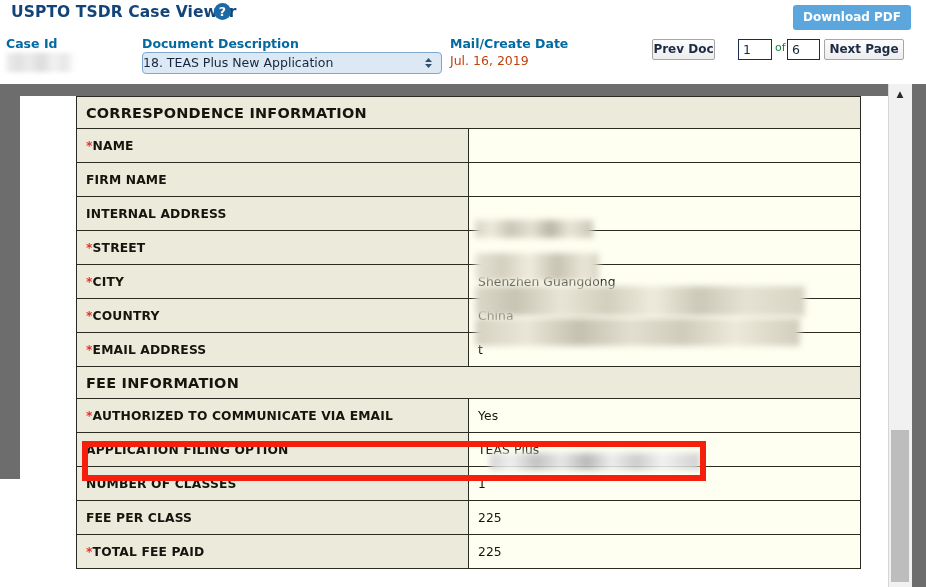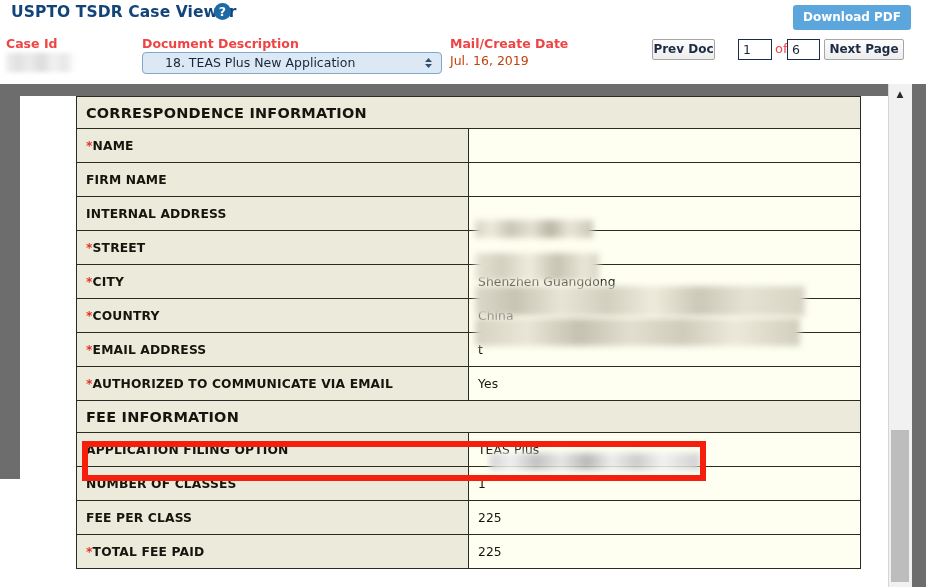--- a/index.html
+++ b/index.html
@@ -29,39 +29,39 @@
 
   #download-pdf{
     position:absolute;left:793px;top:5px;width:118px;height:25px;
     background:#5ba7dd;border:none;border-radius:3px;
     color:#ffffff;font-size:12px;font-weight:bold;
     font-family:"DejaVu Sans","Liberation Sans",sans-serif;
     cursor:pointer;text-align:center;line-height:25px;
   }
 
   .field-label{
-    position:absolute;font-size:12.5px;font-weight:bold;color:#ef4444;
+    position:absolute;font-size:12.5px;font-weight:bold;color:#0369a1;
     white-space:nowrap;
   }
   #case-id-label{left:6px;top:36px;}
   #doc-desc-label{left:142px;top:36px;}
   #mail-date-label{left:450px;top:36px;}
 
   #case-id-value{
     position:absolute;left:6px;top:53px;width:68px;height:19px;
     background:linear-gradient(90deg,#efefef 0%,#e0e0e0 18%,#ececec 34%,#dcdcdc 52%,#f2f2f2 70%,#e7e7e7 86%,#fafafa 100%);
     filter:blur(2px);
   }
 
   #doc-desc-select{
     position:absolute;left:142px;top:52px;width:300px;height:22px;
     background:#dce9f5;border:1px solid #7fa8cf;border-radius:4px;
     font-family:"DejaVu Sans","Liberation Sans",sans-serif;
     font-size:12.5px;color:#16263d;
-    padding-left:22px;line-height:20px;box-sizing:border-box;
+    padding-left:0;line-height:20px;box-sizing:border-box;
     cursor:pointer;white-space:nowrap;overflow:hidden;
   }
   #doc-desc-caret{
     position:absolute;left:424px;top:56px;width:9px;height:14px;
     color:#35506e;font-size:9px;line-height:7px;pointer-events:none;text-align:center;
   }
 
   #mail-date-value{
     position:absolute;left:450px;top:53px;
     font-size:12.5px;color:#c2410c;white-space:nowrap;
@@ -80,21 +80,21 @@
   .nav-input{
     position:absolute;top:39px;height:21px;
     border:1px solid #1b2c52;background:#fff;
     font-family:"DejaVu Sans","Liberation Sans",sans-serif;
     font-size:12.5px;color:#16263d;
     padding:0 0 0 4px;box-sizing:border-box;line-height:19px;
   }
   #page-current-input{left:738px;width:34px;}
   #page-total-input{left:787px;width:33px;}
   #page-of-label{
-    position:absolute;left:775px;top:41px;font-size:13px;color:#ef4444;
+    position:absolute;left:775px;top:41px;font-size:11px;color:#15803d;
   }
 
   
   #doc-viewer{
     position:absolute;left:0;top:84px;width:926px;height:395px;
     background:#6d6d6d;box-sizing:border-box;
     border-left:10px solid #6d6d6d;border-top:6px solid #6d6d6d;
     border-right:8px solid #6d6d6d;border-bottom:0;
   }
   #doc-canvas{
@@ -242,26 +242,26 @@
           <td class="val">China</td>
         </tr>
 
 
         <tr>
           <td class="lbl"><span class="req">*</span><span>EMAIL ADDRESS</span></td>
           <td class="val">t</td>
         </tr>
 
         <tr>
+          <td class="section" colspan="2">FEE INFORMATION</td>
+        </tr>
+
+        <tr>
           <td class="lbl"><span class="req">*</span><span>AUTHORIZED TO COMMUNICATE VIA EMAIL</span></td>
           <td class="val">Yes</td>
-        </tr>
-
-        <tr>
-          <td class="section" colspan="2">FEE INFORMATION</td>
         </tr>
 
         <tr>
           <td class="lbl">APPLICATION FILING OPTION</td>
           <td class="val">TEAS Plus</td>
         </tr>
 
         <tr>
           <td class="lbl">NUMBER OF CLASSES</td>
           <td class="val">1</td>

